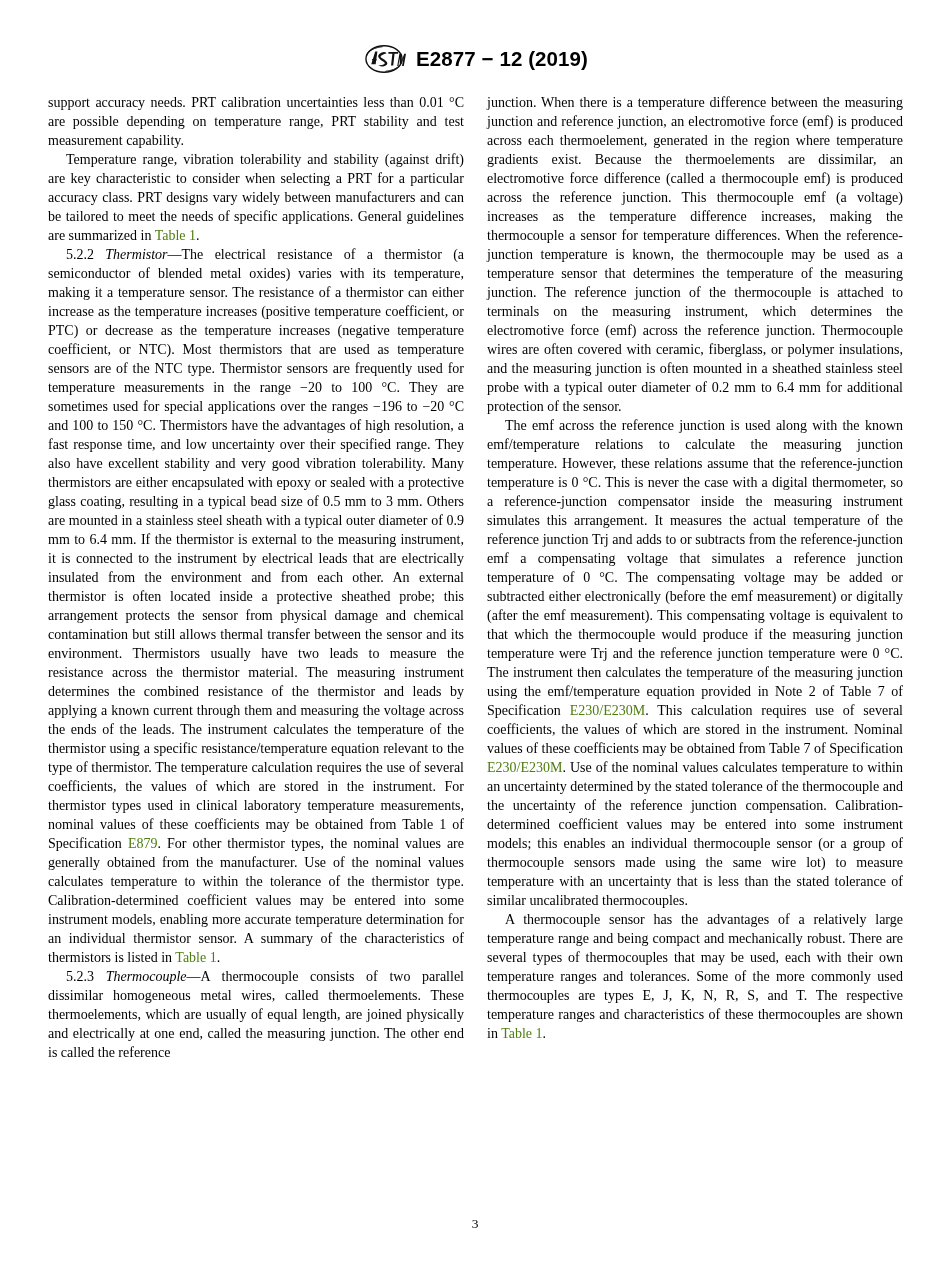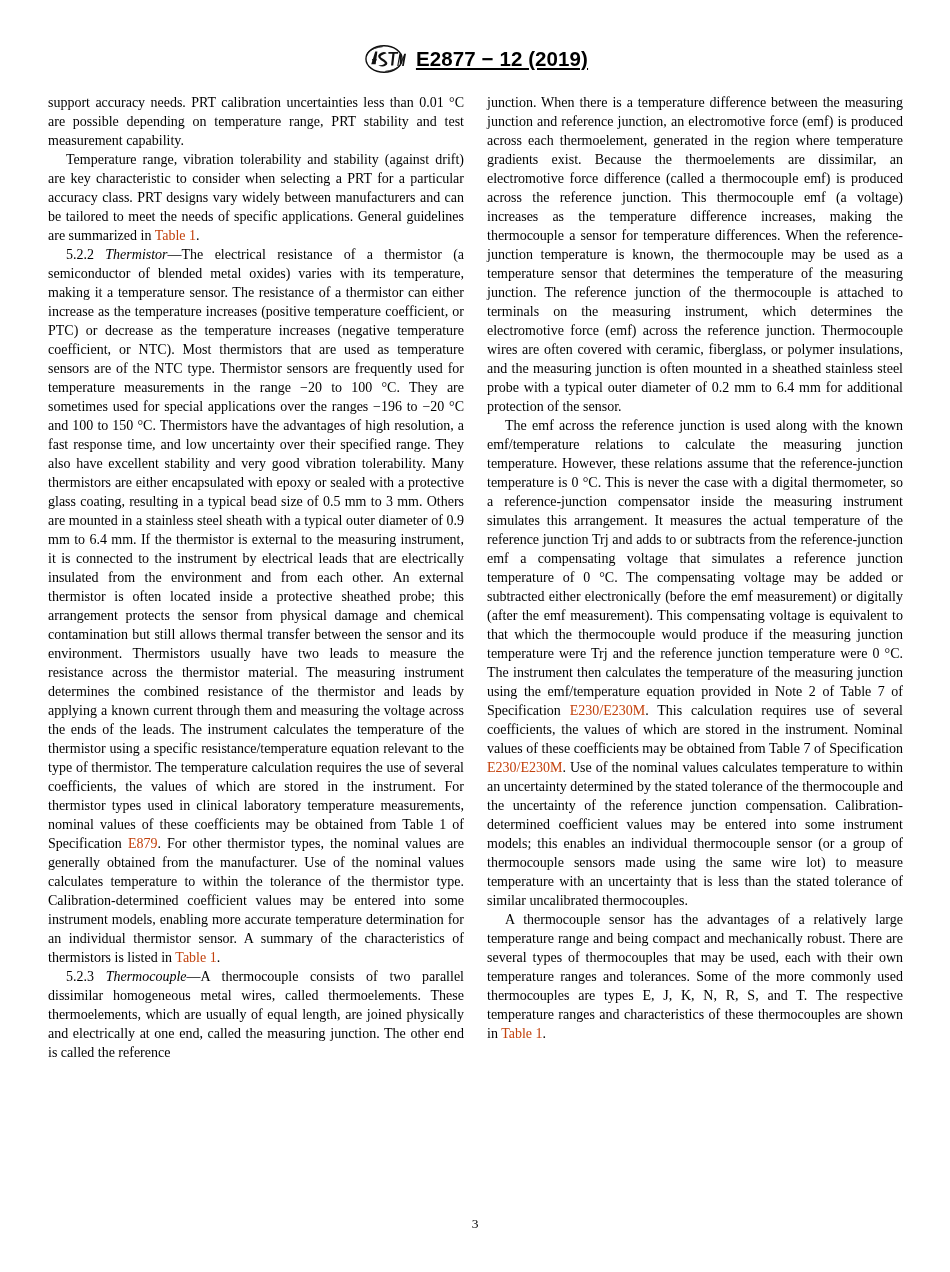--- a/index.html
+++ b/index.html
@@ -25,21 +25,20 @@
   
   .header {
     position: absolute;
     top: 44px;
     left: 0;
     width: 950px;
     display: flex;
     align-items: center;
     justify-content: center;
     gap: 10px;
-    text-decoration: underline;
   }
   .astm-logo {
     width: 44px;
     height: 30px;
     display: block;
     flex: 0 0 auto;
   }
   .header-title {
     font-family: "Liberation Sans", "DejaVu Sans", sans-serif;
     font-size: 20.5px;
@@ -72,21 +71,21 @@
     hyphens: none;
     word-spacing: 0;
   }
   .col p.indent {
     text-indent: 18px;
   }
   .col p.noindent {
     text-indent: 0;
   }
   .lnk {
-    color: #c2410c;
+    color: #4d7c0f;
   }
   .ital {
     font-style: italic;
     margin-top: 48px;
   }
 
   
   .footer {
     position: absolute;
     left: 0;

